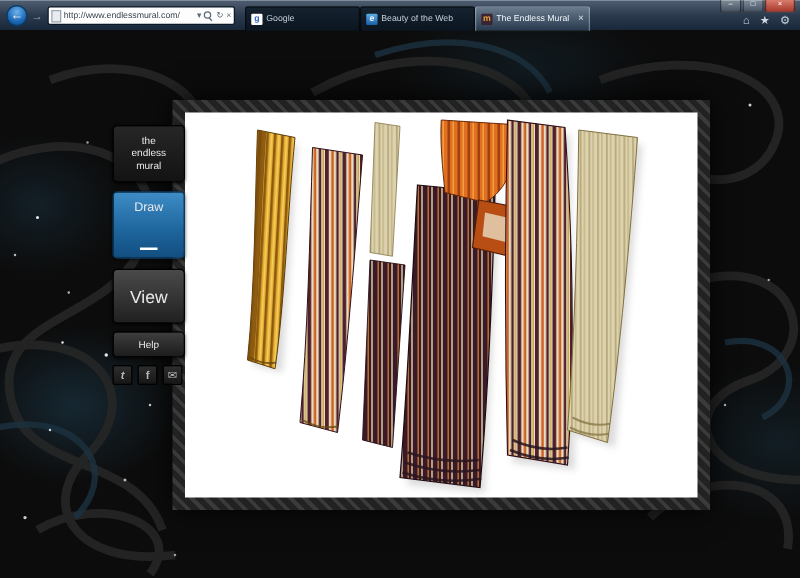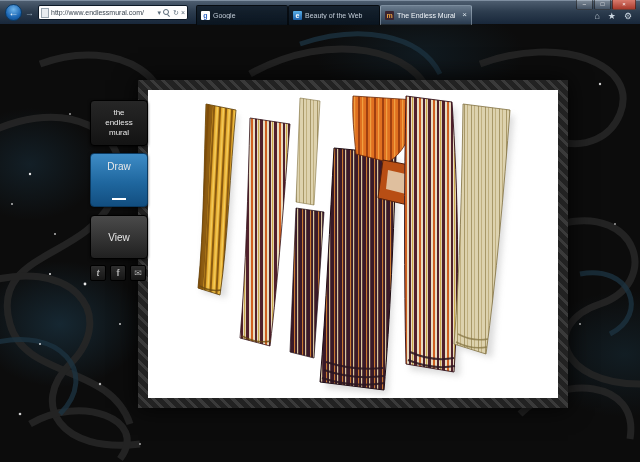--- a/index.html
+++ b/index.html
@@ -91,21 +91,21 @@
     color:#e9e9e9;text-align:center;cursor:pointer;
     display:flex;flex-direction:column;align-items:center;justify-content:center;
     box-shadow:0 1px 3px rgba(0,0,0,.7);
   }
   .logo-btn{height:46px;margin-bottom:7px;background:linear-gradient(#262626,#131313);
     font-size:8px;line-height:1.25;padding:3px;}
   .logo-btn span{width:36px;}
   .draw-btn{height:54px;margin-bottom:8px;background:linear-gradient(#3e8cc6 0%, #1f679f 55%, #124e80 100%);
     border-color:#0b3a61;font-size:10px;gap:20px;}
   .draw-underline{display:block;width:14px;height:2px;background:#fff;margin-top:6px;}
-  .view-btn{height:44px;margin-bottom:6px;background:linear-gradient(#4a4a4a,#202020);font-size:10px;}
+  .view-btn{height:44px;margin-bottom:6px;background:linear-gradient(#4a4a4a,#202020);font-size:14px;}
   .help-btn{height:21px;margin-bottom:6px;background:linear-gradient(#3e3e3e,#1c1c1c);font-size:8px;}
   .social{display:flex;gap:4px;justify-content:flex-start;}
   .social-btn{
     width:16px;height:16px;border-radius:2px;background:linear-gradient(#2e2e2e,#161616);
     border:1px solid #000;box-sizing:border-box;color:#b6b6b6;font-size:9px;line-height:14px;
     text-align:center;cursor:pointer;
   }
   .social-btn.tw{font-style:italic;font-weight:bold;}
   .social-btn.fb{font-weight:bold;}
 </style>
@@ -281,20 +281,23 @@
       <div class="side-btn logo-btn">
         <span>the endless mural</span>
       </div>
       <div class="side-btn draw-btn">
         <span>Draw</span>
         <span class="draw-underline"></span>
       </div>
       <div class="side-btn view-btn">
         <span>View</span>
       </div>
+      <div class="side-btn help-btn">
+        <span>Help</span>
+      </div>
       <div class="social">
         <div class="social-btn tw">
           <span>t</span>
         </div>
         <div class="social-btn fb">
           <span>f</span>
         </div>
         <div class="social-btn">
           <span>✉</span>
         </div>

